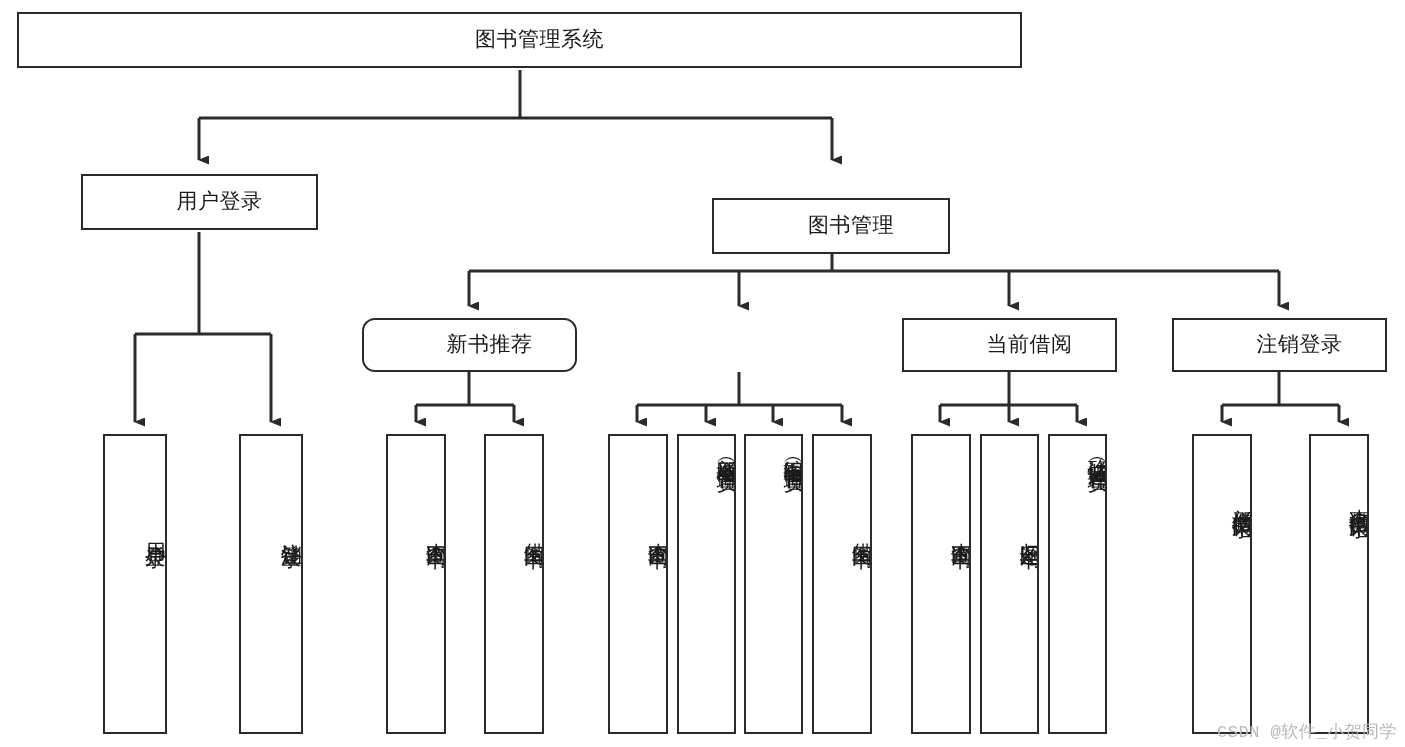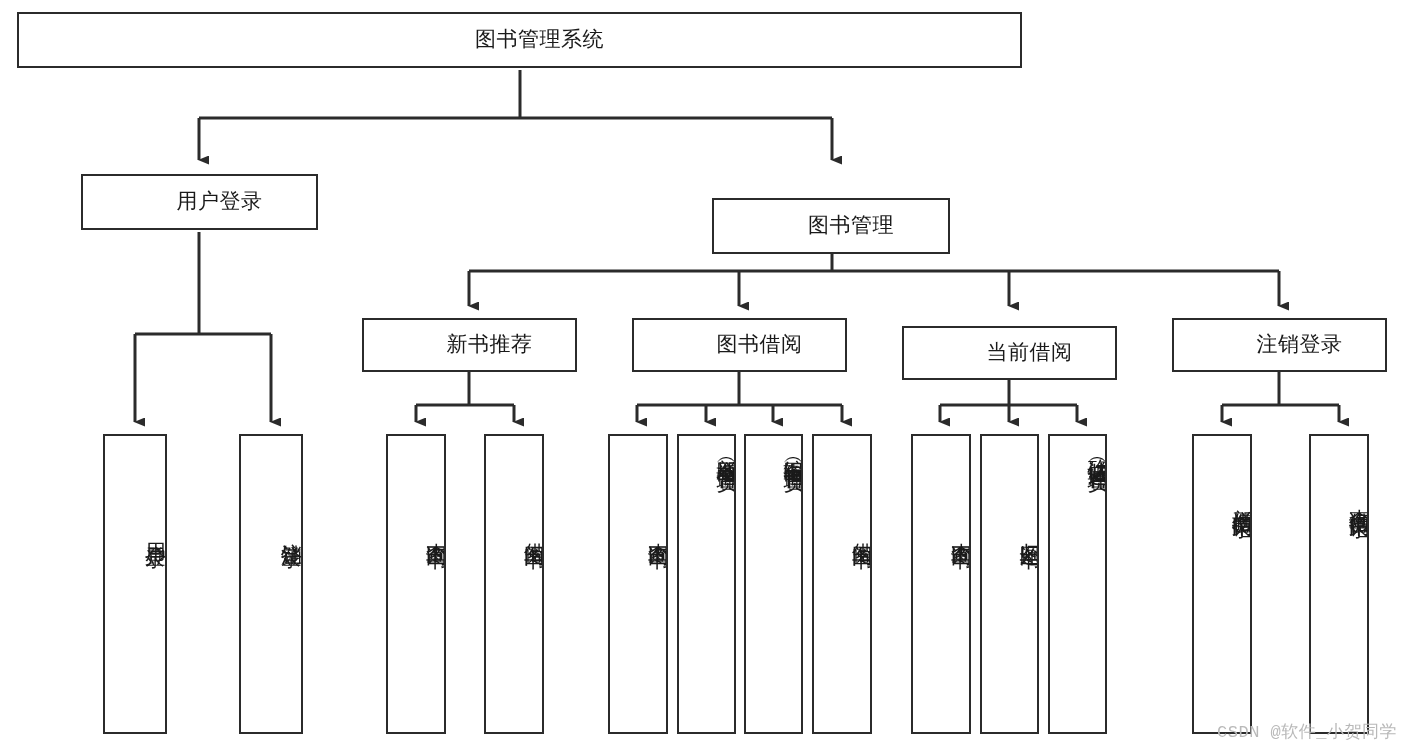--- a/index.html
+++ b/index.html
@@ -143,27 +143,24 @@
     <span class="node-label">图书管理系统</span>
   </div>
 
   <div class="node horiz" style="left:81px; top:174px; width:237px; height:56px;">
     <span class="node-label">用户登录</span>
   </div>
   <div class="node horiz" style="left:712px; top:174px; width:238px; height:56px;margin-top:24px;">
     <span class="node-label">图书管理</span>
   </div>
 
-  <div class="node horiz" style="left:362px; top:318px; width:215px; height:54px;">
+  <div class="node horiz" style="left:362px; top:318px; width:215px; height:54px;border-radius:13px;">
     <span class="node-label">新书推荐</span>
   </div>
-  <div class="node horiz" style="left:632px; top:318px; width:215px; height:54px;">
-    <span class="node-label">图书借阅</span>
-  </div>
-  <div class="node horiz" style="left:902px; top:326px; width:215px; height:54px;">
+  <div class="node horiz" style="left:902px; top:318px; width:215px; height:54px;">
     <span class="node-label">当前借阅</span>
   </div>
   <div class="node horiz" style="left:1172px; top:318px; width:215px; height:54px;">
     <span class="node-label">注销登录</span>
   </div>
 
   <div class="node vert mid" style="left:103px; top:434px; width:64px; height:300px;">
     <span class="node-label">用户登录</span>
   </div>
   <div class="node vert mid" style="left:239px; top:434px; width:64px; height:300px;">

